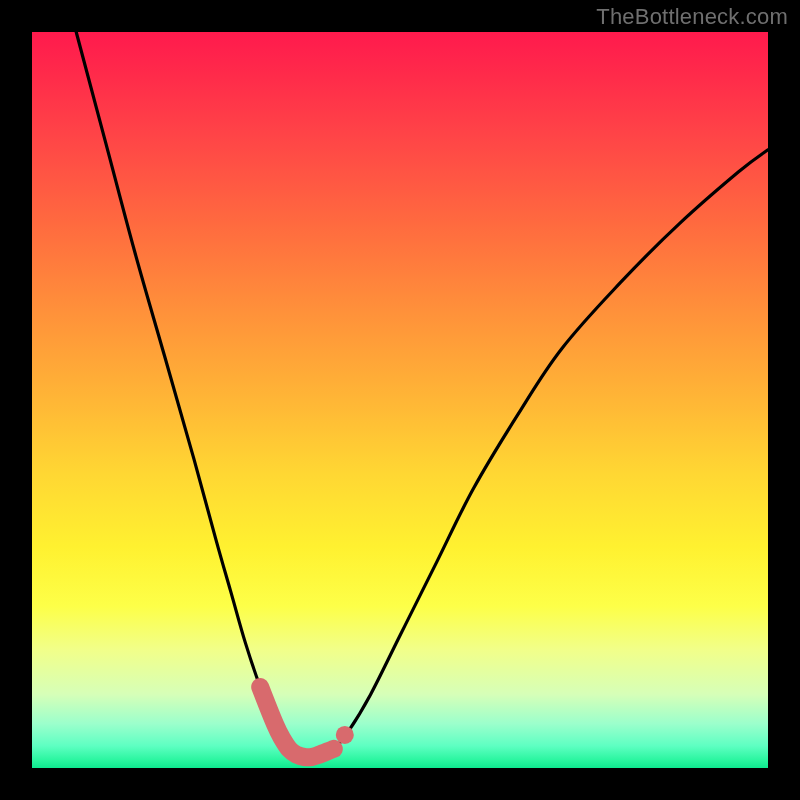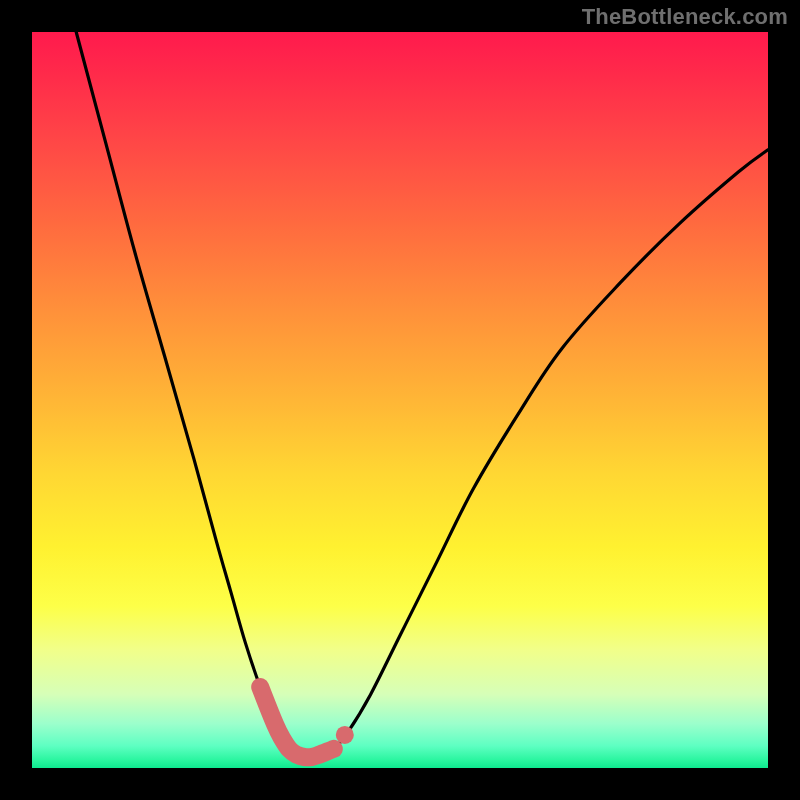--- a/index.html
+++ b/index.html
@@ -42,21 +42,21 @@
       #28f59e 99%,
       #0ee98f 100%
     );
   }
   .watermark {
     position: absolute;
     top: 4px;
     right: 12px;
     color: #6f6f6f;
     font-size: 22px;
-    font-weight: 700;
+    font-weight: 400;
     letter-spacing: 0.2px;
     user-select: none;
   }
   svg.curve {
     position: absolute;
     left: 0;
     top: 0;
     width: 736px;
     height: 736px;
     overflow: visible;

